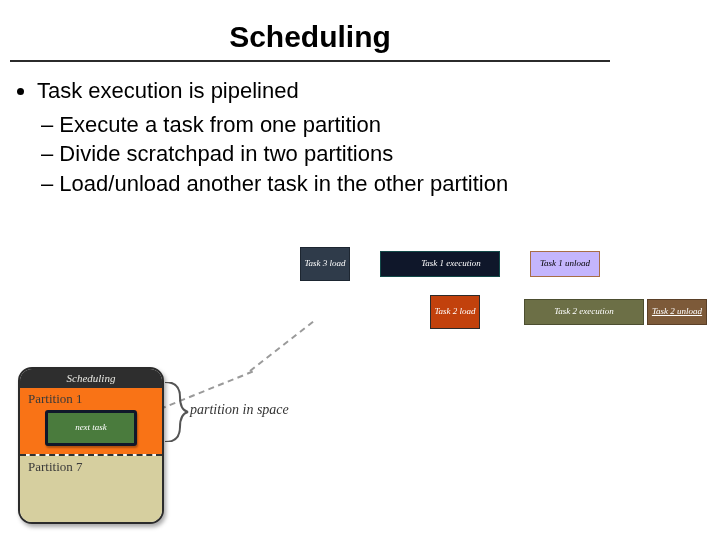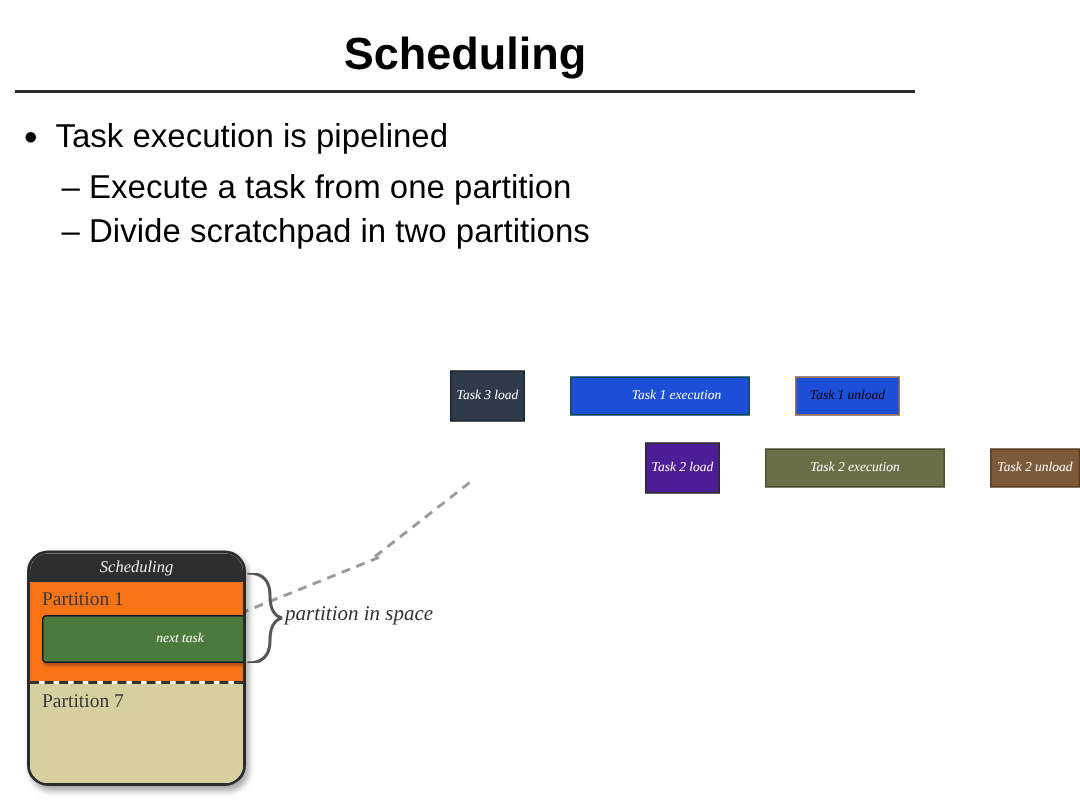--- a/index.html
+++ b/index.html
@@ -55,23 +55,23 @@
     font-style: italic;
     text-align: center;
     display: flex;
     align-items: center;
     justify-content: center;
     padding: 0 2px;
     line-height: 1.05;
     font-family: Georgia, 'Times New Roman', serif;
   }
   .c-blue   { background: #2f3b4a; color: #fff; border-color:#1d2631; }
-  .c-teal   { background: #1d4ed8; color: #fff; border-color:#134a49;padding-left:24px; }
-  .c-orange { background: #1d4ed8; color: #000; border-color:#a86d46; }
-  .c-dgrey  { background: #4c1d95; color: #fff; border-color:#2b2b2b; }
+  .c-teal   { background: #0f172a; color: #fff; border-color:#134a49;padding-left:24px; }
+  .c-orange { background: #c4b5fd; color: #000; border-color:#a86d46; }
+  .c-dgrey  { background: #c2410c; color: #fff; border-color:#2b2b2b; }
   .c-olive  { background: #6c6f46; color: #fff; border-color:#4c4e30; }
   .c-brown  { background: #7d5a39; color: #fff; border-color:#5a3f27; }
 
   
   .pad {
     position: absolute;
     left: 18px;
     top: 355px;
     width: 142px;
     border: 2.5px solid #2b2b2b;
@@ -100,33 +100,32 @@
   .part-label {
     font-size: 13px;
     color: #3a3a3a;
     font-family: Georgia, serif;
     margin-bottom: 3px;
   }
   .part-task {
     margin: 0 auto;
     width: 86px;
     height: 30px;
-    border: 1px solid #0f172a;
+    border: 3px solid #0f172a;
     border-radius: 3px;
     font-size: 9px;
     font-style: italic;
     font-family: Georgia, serif;
     text-align: center;
     color: #fff;
     display: flex;
     align-items: center;
     justify-content: center;
     line-height: 1.05;
     box-shadow: 1px 2px 2px rgba(0,0,0,0.3);
-    padding-left: 48px;
   }
   .pt-green { background: #4a7b3d; }
   .pt-red   { background: #8a2f2f; }
   .part-divider {
     border: 0;
     border-top: 2px dashed #333;
     margin: 0;
   }
 
   .space-label {
@@ -158,35 +157,36 @@
   <div class="title">Scheduling</div>
   <hr class="title-rule">
 
   <div class="bullets">
     <ul class="b1">
       <li>Task execution is pipelined</li>
     </ul>
     <ul class="b2">
       <li>Execute a task from one partition</li>
       <li>Divide scratchpad in two partitions</li>
+      <li>Load/unload another task in the other partition</li>
     </ul>
   </div>
 
   <div class="timeline">
     <div class="tl-row" id="row1">
         <div class="tl-box c-blue" style="left: 0px; top: 0px; width: 50px; height: 34px;">Task 3
 load</div>
         <div class="tl-box c-teal" style="left: 80px; top: 4px; width: 120px; height: 26px;">Task 1 execution</div>
         <div class="tl-box c-orange" style="left: 230px; top: 4px; width: 70px; height: 26px;">Task 1 unload</div>
       </div>
     <div class="tl-row" id="row2" style="margin-top:6px;">
         <div class="tl-box c-dgrey" style="left: 130px; top: 0px; width: 50px; height: 34px;">Task 2
 load</div>
-        <div class="tl-box c-olive" style="left: 210px; top: 4px; width: 120px; height: 26px;">Task 2 execution</div>
-        <div class="tl-box c-brown" style="left: 360px; top: 4px; width: 60px; height: 26px;">Task 2 unload</div>
+        <div class="tl-box c-olive" style="left: 224px; top: 4px; width: 120px; height: 26px;">Task 2 execution</div>
+        <div class="tl-box c-brown" style="left: 347px; top: 4px; width: 60px; height: 26px; text-decoration: underline;">Task 2 unload</div>
       </div>
   </div>
 
   <div class="dash-line" style="left:160px; top:396px; width:100px; transform:rotate(-22deg); transform-origin:left center;"></div>
   <div class="dash-line" style="left:250px; top:358px; width:80px; transform:rotate(-38deg); transform-origin:left center;"></div>
 
   <svg class="brace" viewBox="0 0 30 60">
     <path d="M5 0 Q20 0 20 15 Q20 28 28 30 Q20 32 20 45 Q20 60 5 60" fill="none" stroke="#555" stroke-width="2"></path>
   </svg>
 

